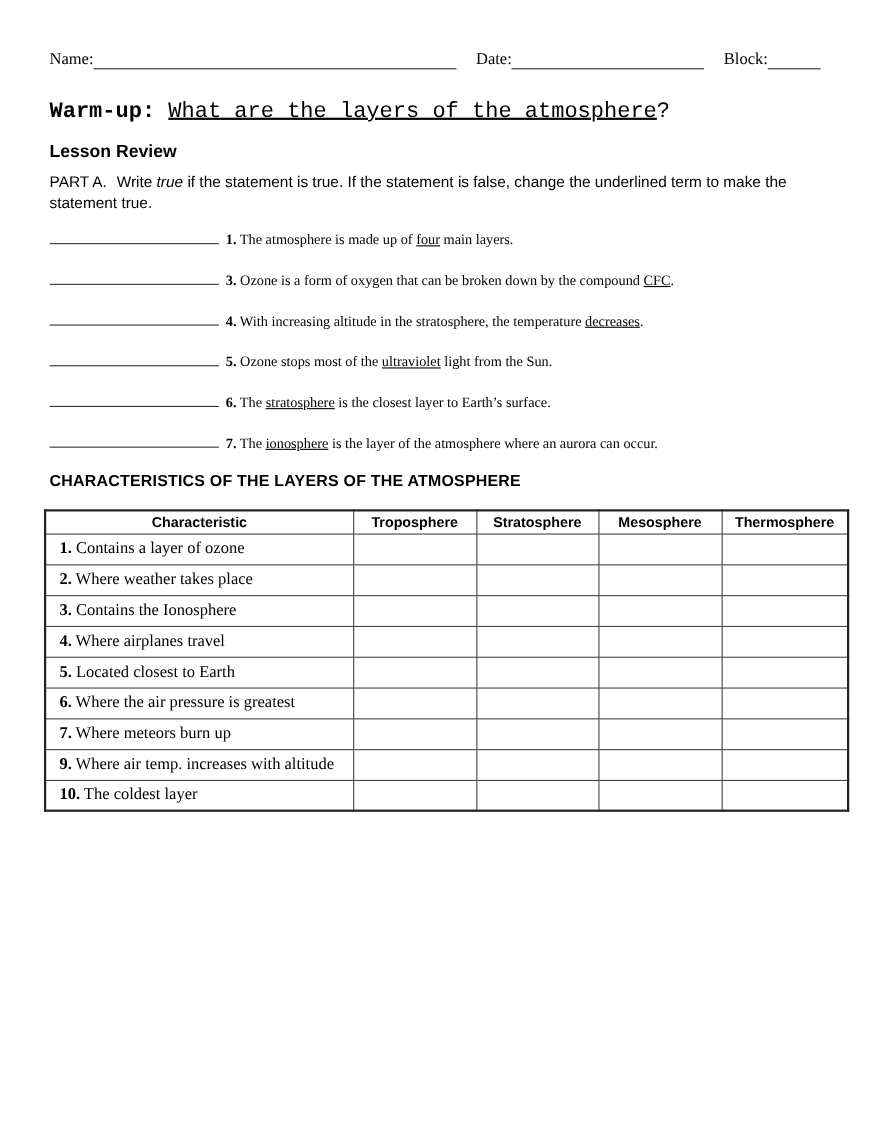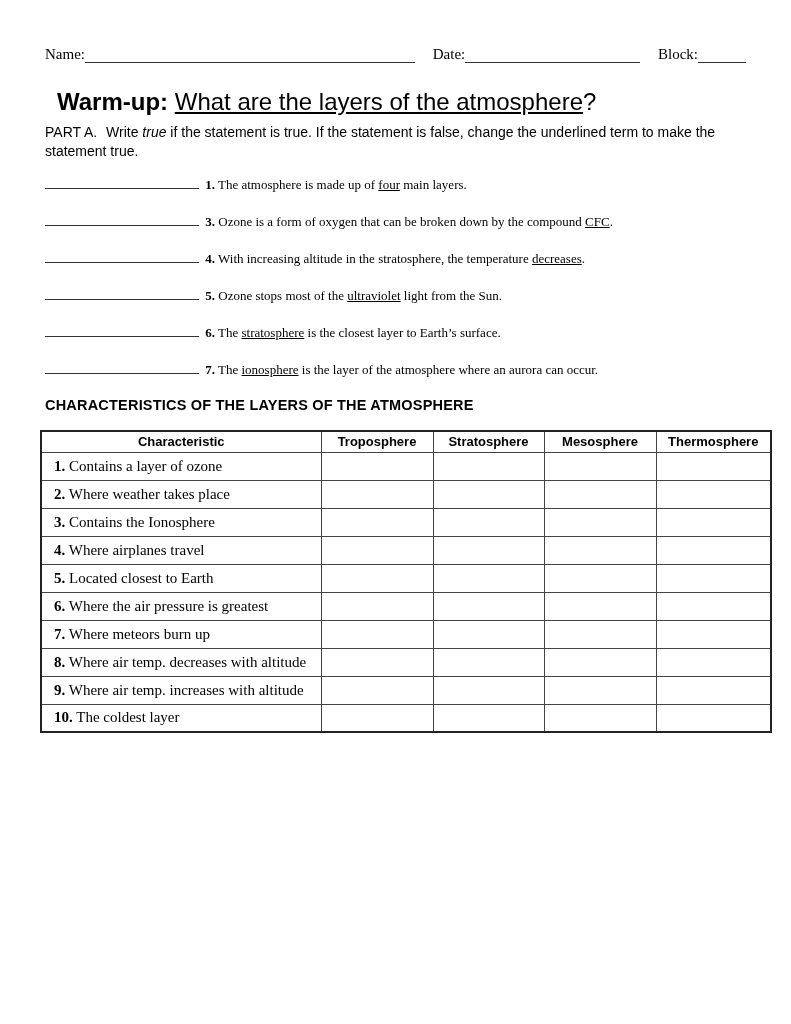--- a/index.html
+++ b/index.html
@@ -14,22 +14,22 @@
     display:flex; width:701px; justify-content:space-between;
     font-size:15px; line-height:18px;
   }
   .tf { display:inline-flex; align-items:flex-end; white-space:nowrap; }
   .blank { display:inline-block; border-bottom:1px solid #333; height:14px; }
   .name-blank  { width:330px; }
   .date-blank  { width:175px; }
   .block-blank { width:48px; }
   
   .title {
-    margin:27px 0 0 12px; font-family:Liberation Sans, sans-serif;
-    font-size:24px; line-height:24px; font-weight:400;
+    margin:27px 0 0 0; font-family:Liberation Mono, monospace;
+    font-size:20px; line-height:24px; font-weight:400;
   }
   .title .bold { font-weight:700; }
   .u { text-decoration:underline; }
   
   .h-lesson {
     margin:17px 0 0 0; font-family:"Liberation Sans", sans-serif;
     font-size:16px; line-height:16px; font-weight:700;
   }
   .para {
     margin:9px 0 0 0; width:705px;
@@ -79,20 +79,21 @@
         <span class="blank date-blank"></span>
       </span>
     <span class="tf">
         <span>Block:</span>
         <span class="blank block-blank"></span>
       </span>
   </div>
 
   <div class="title"><span class="bold">Warm-up:</span> <span class="u">What are the layers of the atmosphere</span><span>?</span></div>
 
+  <div class="h-lesson">Lesson Review</div>
 
   <p class="para para-a"><span class="plabel">PART A.</span><span> Write </span><i>true</i><span> if the statement is true. If the statement is false, change the underlined term to make the statement true.</span></p>
 
   <div class="statements">
     <div class="statement"><span class="blank answer-blank"></span> <b class="snum">1.</b> <span>The atmosphere is made up of </span><span class="u">four</span><span> main layers.</span></div>
     <div class="statement"><span class="blank answer-blank"></span> <b class="snum">3.</b> <span>Ozone is a form of oxygen that can be broken down by the compound </span><span class="u">CFC</span><span>.</span></div>
     <div class="statement"><span class="blank answer-blank"></span> <b class="snum">4.</b> <span>With increasing altitude in the stratosphere, the temperature </span><span class="u">decreases</span><span>.</span></div>
     <div class="statement"><span class="blank answer-blank"></span> <b class="snum">5.</b> <span>Ozone stops most of the </span><span class="u">ultraviolet</span><span> light from the Sun.</span></div>
     <div class="statement"><span class="blank answer-blank"></span> <b class="snum">6.</b> <span>The </span><span class="u">stratosphere</span><span> is the closest layer to Earth’s surface.</span></div>
     <div class="statement"><span class="blank answer-blank"></span> <b class="snum">7.</b> <span>The </span><span class="u">ionosphere</span><span> is the layer of the atmosphere where an aurora can occur.</span></div>
@@ -162,27 +163,20 @@
         <td class="check-cell"></td>
       </tr>
       <tr>
         <td class="char-cell"><b class="rnum">7.</b> <span>Where meteors burn up</span></td>
         <td class="check-cell"></td>
         <td class="check-cell"></td>
         <td class="check-cell"></td>
         <td class="check-cell"></td>
       </tr>
       <tr>
-        <td class="char-cell"><b class="rnum">8.</b> <span>Where air temp. decreases with altitude</span></td>
-        <td class="check-cell"></td>
-        <td class="check-cell"></td>
-        <td class="check-cell"></td>
-        <td class="check-cell"></td>
-      </tr>
-      <tr>
         <td class="char-cell"><b class="rnum">9.</b> <span>Where air temp. increases with altitude</span></td>
         <td class="check-cell"></td>
         <td class="check-cell"></td>
         <td class="check-cell"></td>
         <td class="check-cell"></td>
       </tr>
       <tr>
         <td class="char-cell"><b class="rnum">10.</b> <span>The coldest layer</span></td>
         <td class="check-cell"></td>
         <td class="check-cell"></td>

